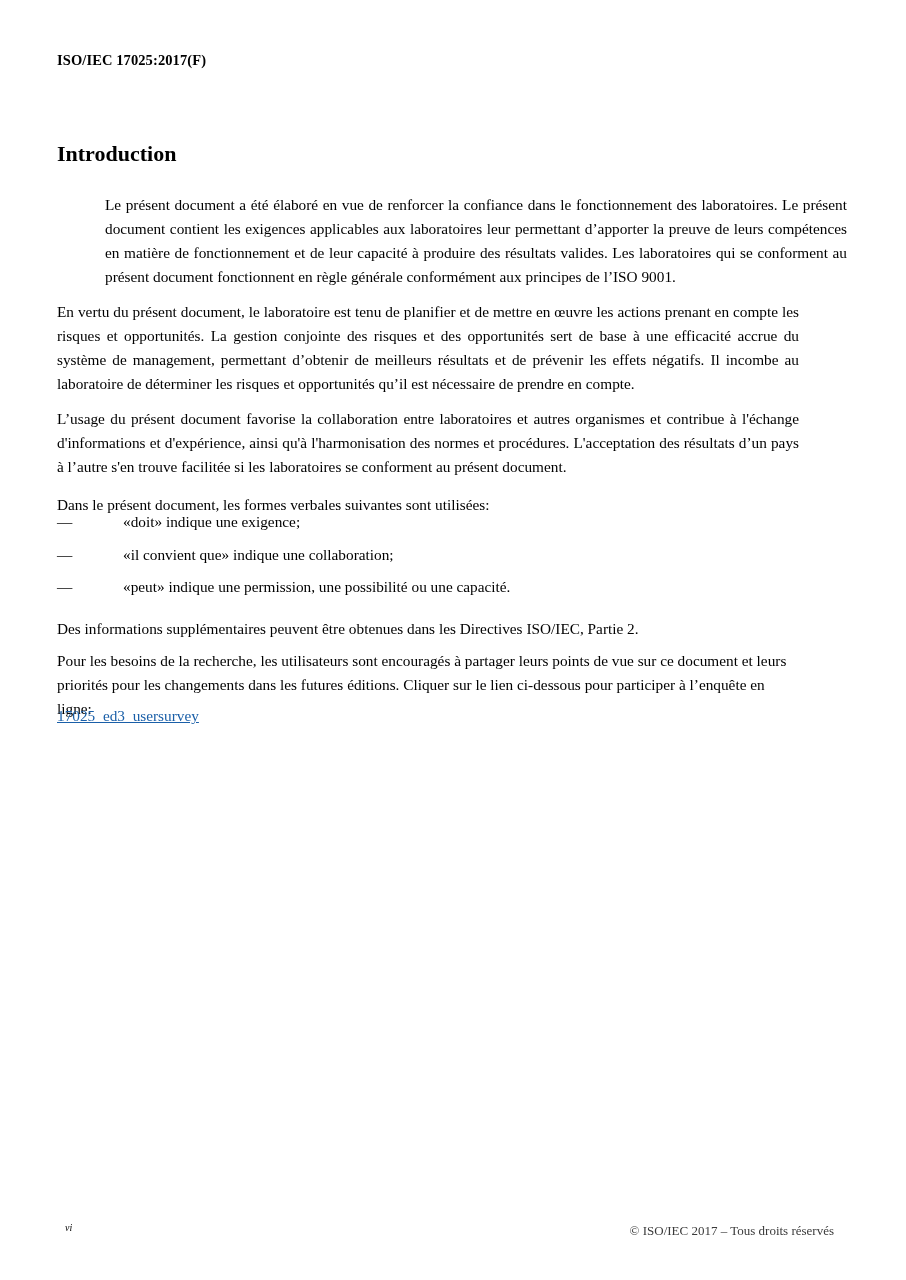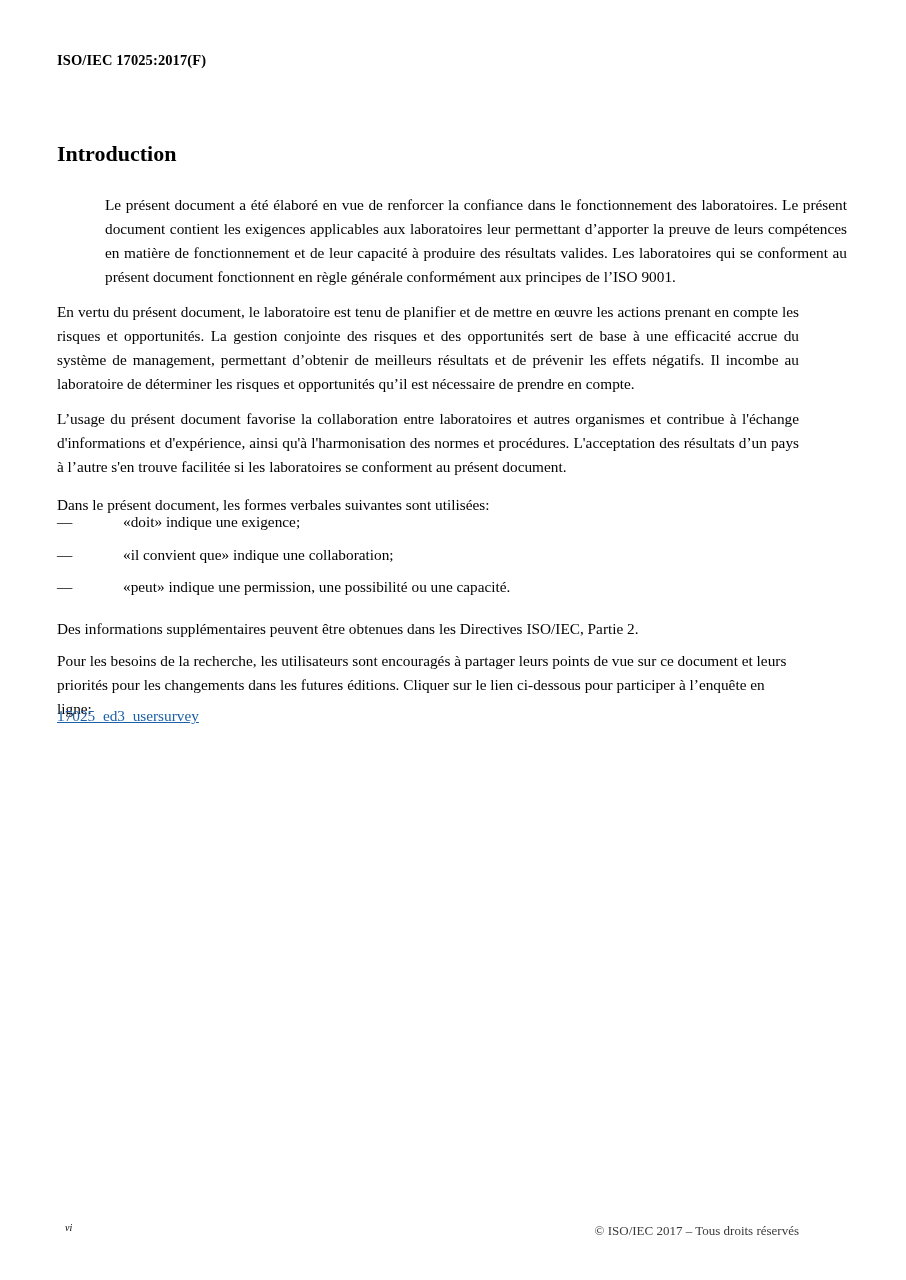--- a/index.html
+++ b/index.html
@@ -94,20 +94,21 @@
     font-style: italic;
   }
   .footer-right {
     position: absolute;
     left: 0;
     top: 1223px;
     width: 799px;
     text-align: right;
     font-size: 13px;
     color: #3a3a3a;
+    padding-left: 35px;
   }
 </style>
 </head>
 <body>
 
 <div class="page">
 
   <div class="doc-header">ISO/IEC 17025:2017(F)</div>
 
   <h1 class="intro-title">Introduction</h1>

